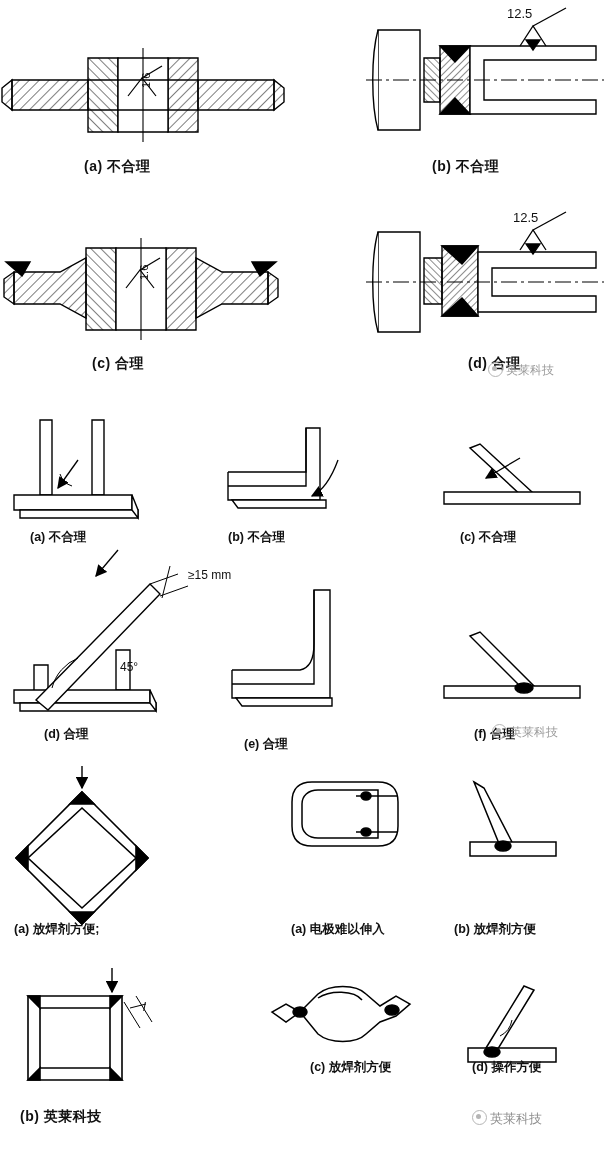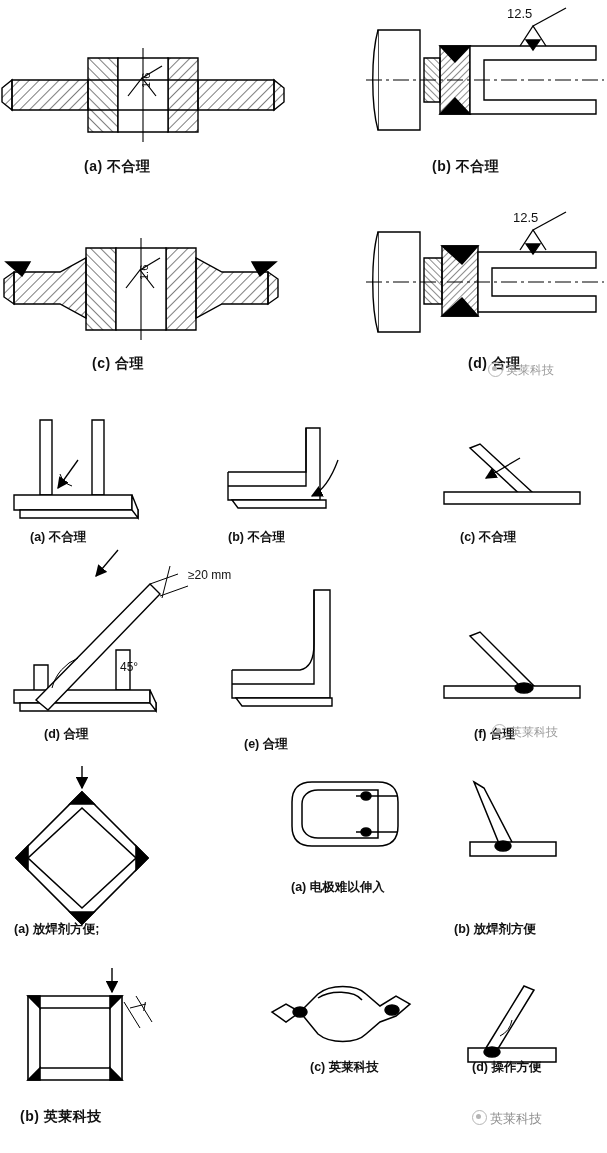--- a/index.html
+++ b/index.html
@@ -252,21 +252,21 @@
       </g>
 
       <g stroke="#000" fill="#fff" stroke-width="1.4">
         <path d="M470,236 L480,232 L534,286 L526,292 Z"></path>
         <path d="M444,286 L580,286 L580,298 L444,298 Z"></path>
         <ellipse cx="524" cy="288" rx="9" ry="5" fill="#000" stroke="#000"></ellipse>
       </g>
     </svg>
   </div>
 
-  <span class="lbl" style="left:188px; top:568px; font-size:12px;">≥20 mm</span>
+  <span class="lbl" style="left:188px; top:568px; font-size:12px;">≥15 mm</span>
   <span class="lbl" style="left:84px; top:660px; font-size:12px;margin-left:36px;">45°</span>
 
   <span class="cap-small" style="left:30px; top:529px;">(a) 不合理</span>
   <span class="cap-small" style="left:228px; top:529px;">(b) 不合理</span>
   <span class="cap-small" style="left:460px; top:529px;">(c) 不合理</span>
   <span class="cap-small" style="left:44px; top:726px;">(d) 合理</span>
   <span class="cap-small" style="left:244px; top:698px;margin-top:38px;">(e) 合理</span>
   <span class="cap-small" style="left:474px; top:726px;">(f) 合理</span>
 
   <div class="wm" style="left:492px; top:724px;">
@@ -333,23 +333,23 @@
         <ellipse cx="492" cy="292" rx="8" ry="5" fill="#000" stroke="#000"></ellipse>
         <path d="M500,276 A22,22 0 0,0 512,260" fill="none" stroke-width="1"></path>
       </g>
     </svg>
   </div>
 
   <span class="lbl" style="left:143px; top:1000px; font-style:italic; font-size:12px;">l</span>
 
   <span class="cap-small" style="left:14px; top:921px;">(a) 放焊剂方便;</span>
   <span class="cap" style="left:20px; top:1108px;">(b) 英莱科技</span>
-  <span class="cap-small" style="left:291px; top:879px;">(a) 电极难以伸入</span>
+  <span class="cap-small" style="left:291px; top:921px;">(a) 电极难以伸入</span>
   <span class="cap-small" style="left:454px; top:921px;">(b) 放焊剂方便</span>
-  <span class="cap-small" style="left:310px; top:1059px;">(c) 英莱科技</span>
+  <span class="cap-small" style="left:310px; top:1059px;">(c) 放焊剂方便</span>
   <span class="cap-small" style="left:472px; top:1059px;">(d) 操作方便</span>
 
   <div class="wm wm-big" style="left:472px; top:1110px;">
     <span class="wmlogo"></span>
     <span>英莱科技</span>
   </div>
 
 </div>
 
 </body></html>

